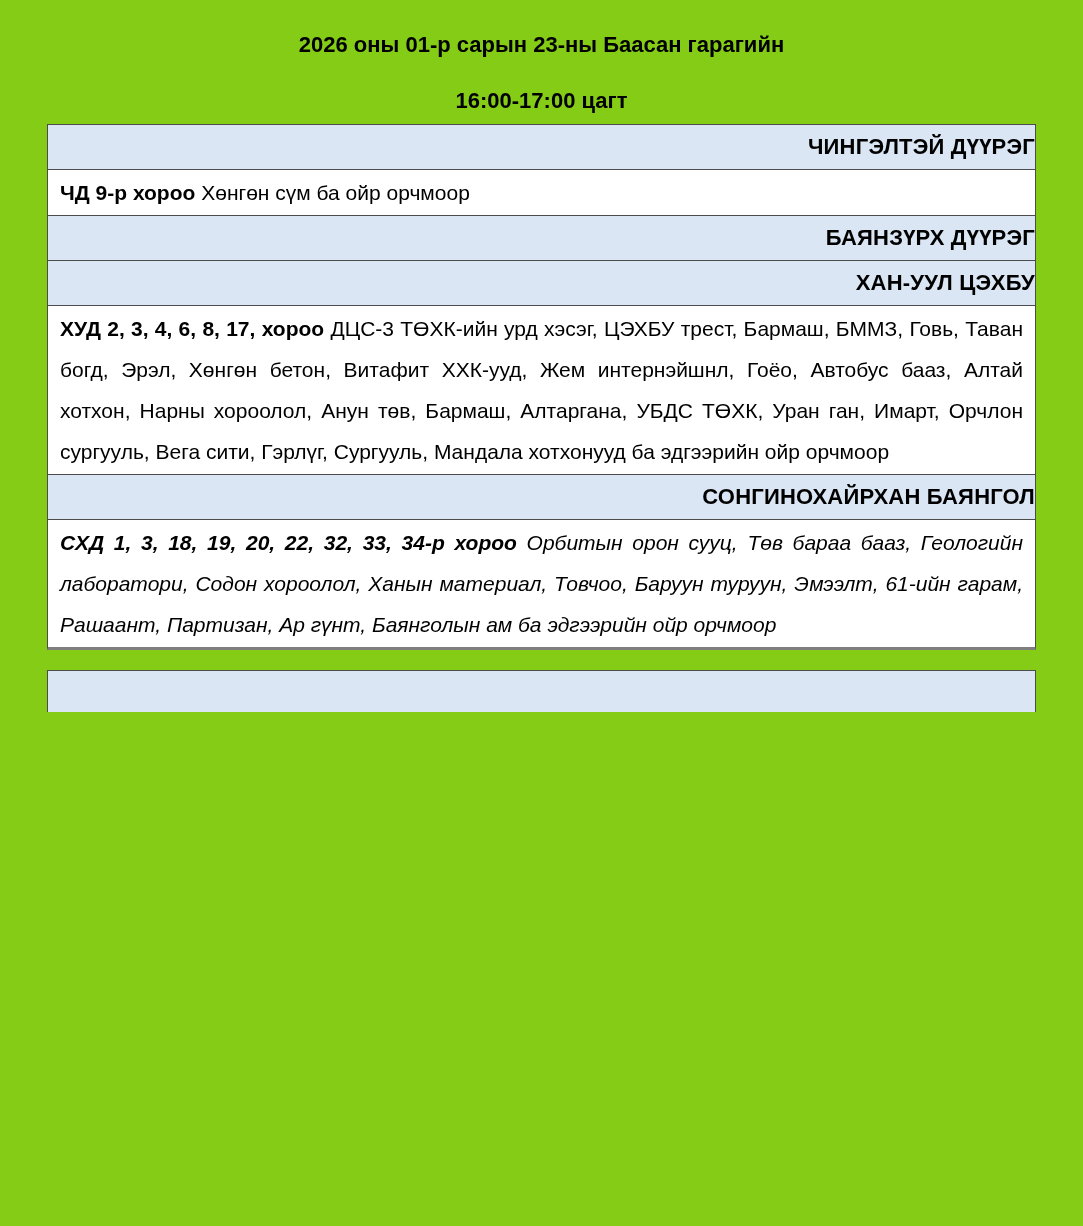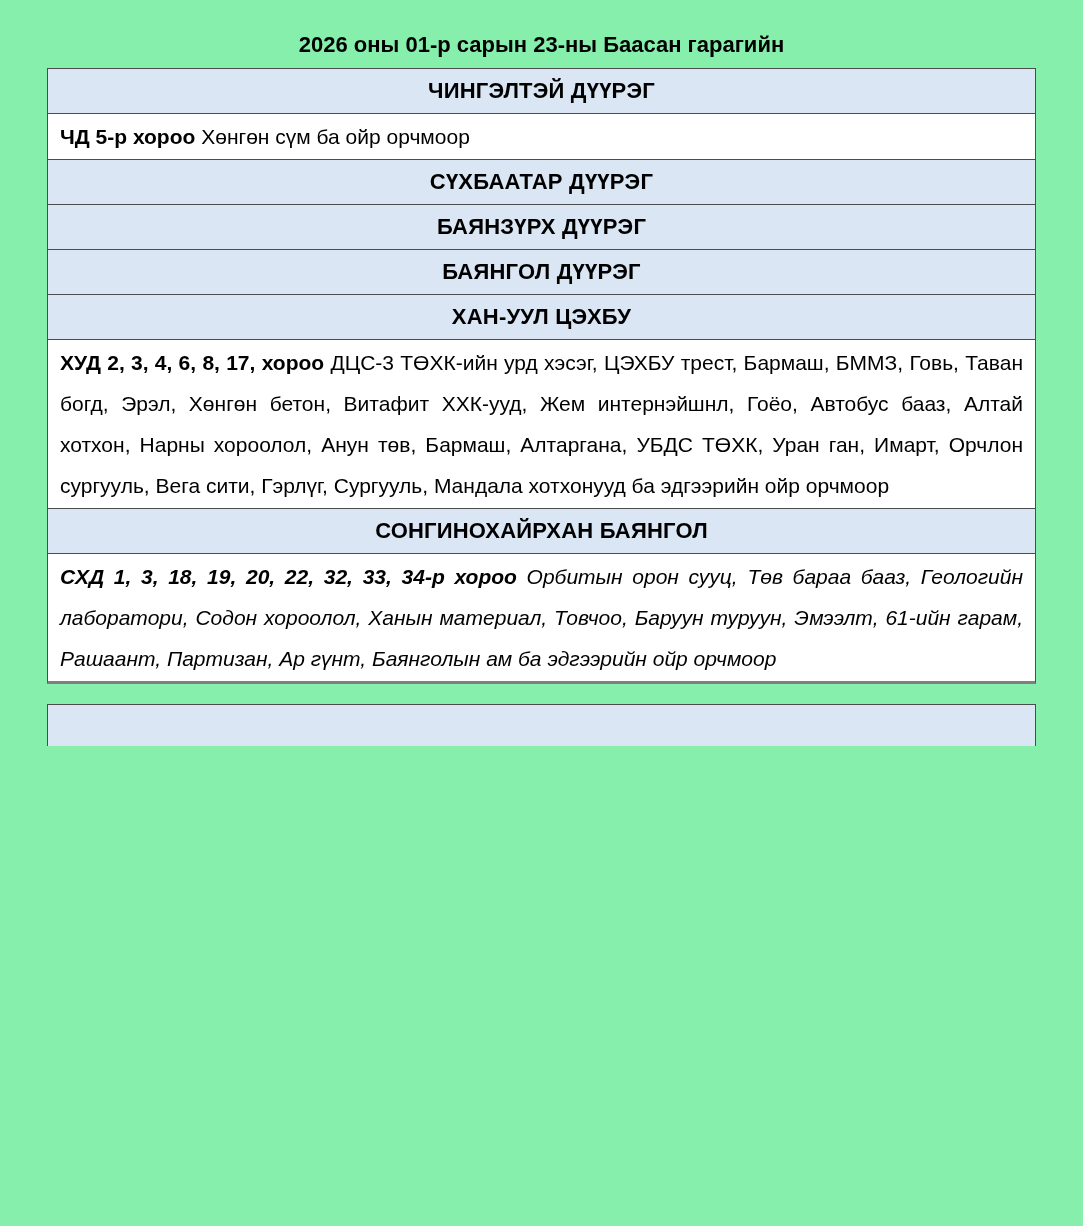--- a/index.html
+++ b/index.html
@@ -3,21 +3,21 @@
 <meta charset="utf-8">
 <style>
   html, body {
     margin: 0;
     padding: 0;
     background: #ffffff;
   }
   .page {
     width: 1083px;
     min-height: 1226px;
-    background: #86efac;
+    background: #84cc16;
     color: #000000;
     font-family: "Liberation Sans", "DejaVu Sans", sans-serif;
     overflow: hidden;
     box-sizing: border-box;
   }
   .title-date {
     padding-top: 32px;
     text-align: center;
     font-weight: bold;
     font-size: 22px;
@@ -43,21 +43,21 @@
   .row:last-child {
     border-bottom: none;
     font-style: italic;
   }
   .district-row {
     background: var(--header-bg, #dae6f3);
     font-weight: bold;
     font-size: 22px;
     height: 44px;
     line-height: 44px;
-    text-align: center;
+    text-align: right;
     letter-spacing: 0.2px;
   }
   .entry-row {
     font-size: 21px;
     line-height: 41px;
     padding: 2px 12px;
     text-align: justify;
     text-justify: inter-word;
   }
   .entry-row .lead {
@@ -72,30 +72,29 @@
     border-bottom: none;
   }
 </style>
 </head>
 <body>
 
 <div class="page">
 
   <div class="title-date">2026 оны 01-р сарын 23-ны Баасан гарагийн</div>
 
+  <div class="title-time">16:00-17:00 цагт</div>
 
   <div class="schedule">
   <div class="row district-row">ЧИНГЭЛТЭЙ ДҮҮРЭГ</div>
-  <div class="row entry-row"><span class="lead">ЧД 5-р хороо</span> <span>Хөнгөн сүм ба ойр орчмоор</span></div>
+  <div class="row entry-row"><span class="lead">ЧД 9-р хороо</span> <span>Хөнгөн сүм ба ойр орчмоор</span></div>
 
-  <div class="row district-row">СҮХБААТАР ДҮҮРЭГ</div>
 
   <div class="row district-row">БАЯНЗҮРХ ДҮҮРЭГ</div>
 
-  <div class="row district-row">БАЯНГОЛ ДҮҮРЭГ</div>
 
   <div class="row district-row">ХАН-УУЛ ЦЭХБУ</div>
   <div class="row entry-row"><span class="lead">ХУД 2, 3, 4, 6, 8, 17,  хороо</span> <span>ДЦС-3 ТӨХК-ийн урд хэсэг, ЦЭХБУ трест, Бармаш, БММЗ, Говь, Таван богд, Эрэл, Хөнгөн бетон, Витафит ХХК-ууд, Жем интернэйшнл, Гоёо, Автобус бааз, Алтай хотхон, Нарны хороолол, Анун төв, Бармаш, Алтаргана, УБДС ТӨХК, Уран ган, Имарт, Орчлон сургууль, Вега сити, Гэрлүг, Сургууль, Мандала хотхонууд ба эдгээрийн ойр орчмоор</span></div>
 
   <div class="row district-row">СОНГИНОХАЙРХАН БАЯНГОЛ</div>
   <div class="row entry-row"><span class="lead">СХД 1, 3, 18, 19, 20, 22, 32, 33, 34-р хороо</span> <span>Орбитын орон сууц, Төв бараа бааз, Геологийн лаборатори, Содон хороолол, Ханын материал, Товчоо, Баруун туруун, Эмээлт, 61-ийн гарам, Рашаант, Партизан, Ар гүнт, Баянголын ам ба эдгээрийн ойр орчмоор</span></div>
 </div>
 
   <div class="cutoff-band"></div>
 

